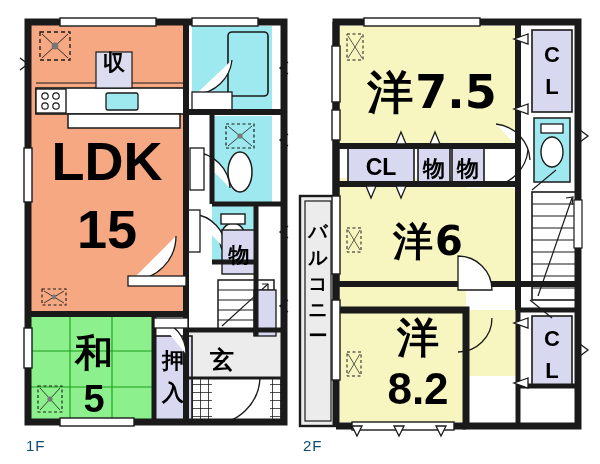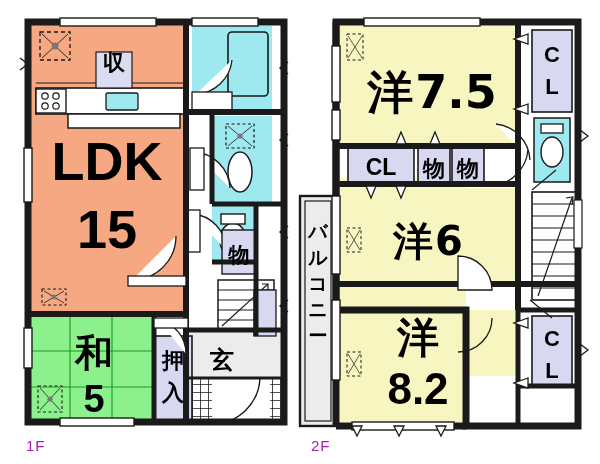--- a/index.html
+++ b/index.html
@@ -17,25 +17,25 @@
   #plan {
     position: absolute;
     left: 0; top: 0;
     width: 600px;
     height: 464px;
   }
   .fl-label {
     position: absolute;
     font-family: "Liberation Sans", sans-serif;
     font-size: 15px;
-    color: #a21caf;
+    color: #0c4a6e;
     letter-spacing: 1px;
   }
   #label-1f { left: 26px; top: 437px; }
-  #label-2f { left: 303px; top: 437px; margin-left: 8px; }
+  #label-2f { left: 303px; top: 437px; }
 </style>
 </head>
 <body>
 
 <svg id="plan" viewBox="0 0 600 464">
   <defs>
     <pattern id="tilegrid" width="8" height="8" patternUnits="userSpaceOnUse">
       <rect width="8" height="8" fill="#ffffff"></rect>
       <path d="M0 0 H8 M0 0 V8" stroke="#1a1a1a" stroke-width="1.6"></path>
     </pattern>

